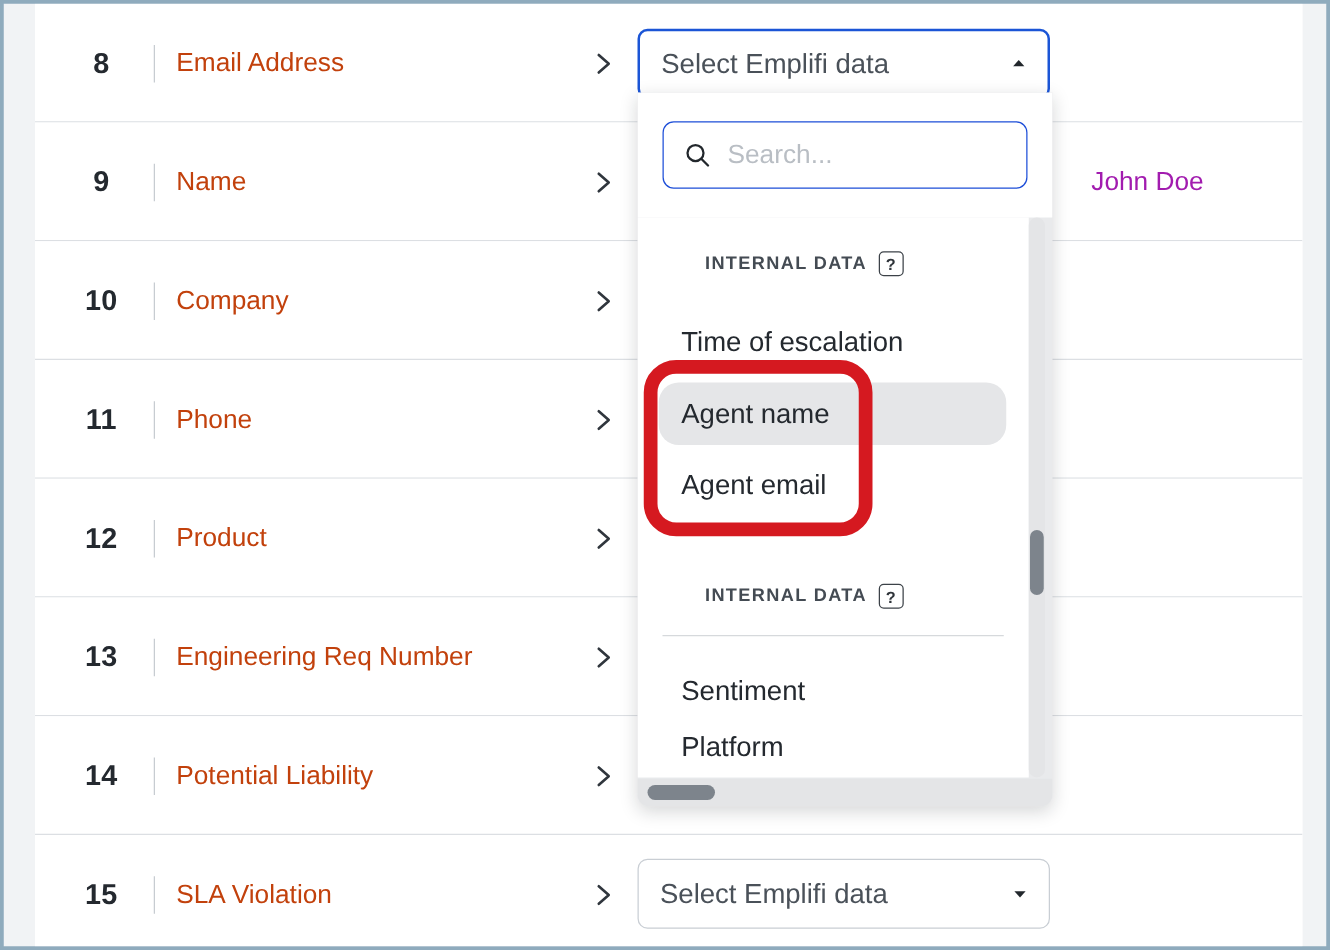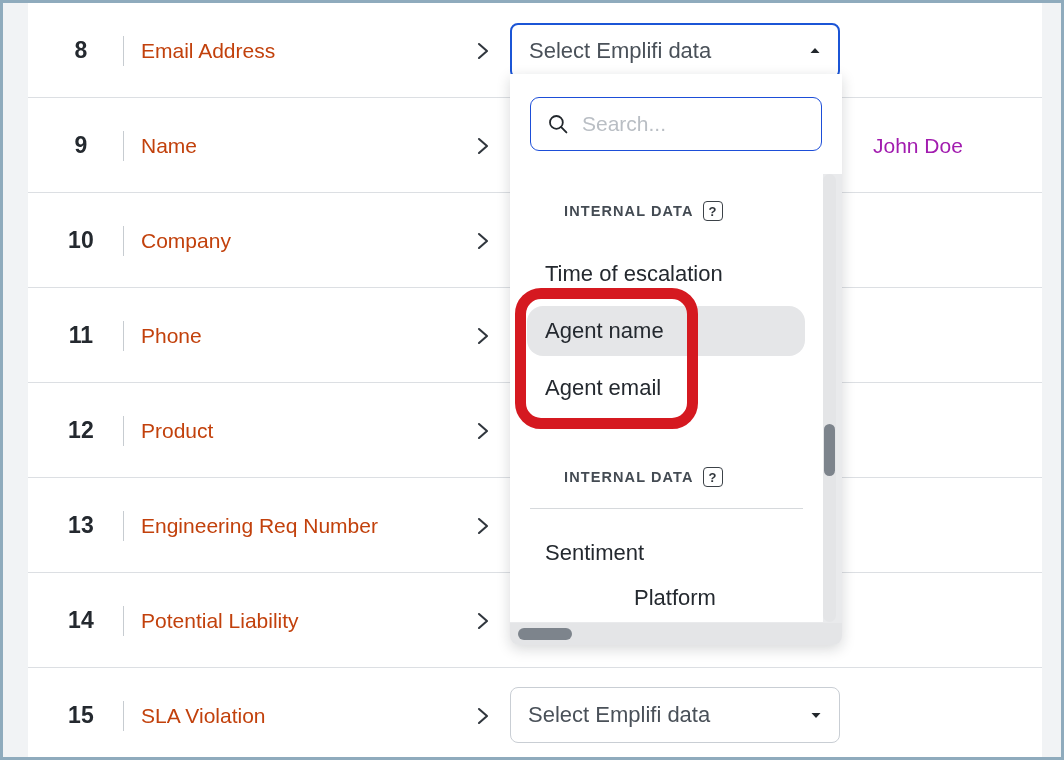--- a/index.html
+++ b/index.html
@@ -442,21 +442,21 @@
         <div id="group-divider"></div>
 
         <div class="group-header" style="top:293px;">
           <span class="group-header-text">INTERNAL DATA</span>
           <span class="help-badge">?</span>
         </div>
 
         <div class="option" style="top:342px;align-items:flex-end;">
           <span>Sentiment</span>
         </div>
-        <div class="option" style="top:399px;justify-content:center;">
+        <div class="option" style="top:399px;">
           <span>Platform</span>
         </div>
       </div>
 
       <div id="v-scroll-track">
         <div id="v-scroll-thumb"></div>
       </div>
 
       <div id="h-scroll-track">
         <div id="h-scroll-thumb"></div>

